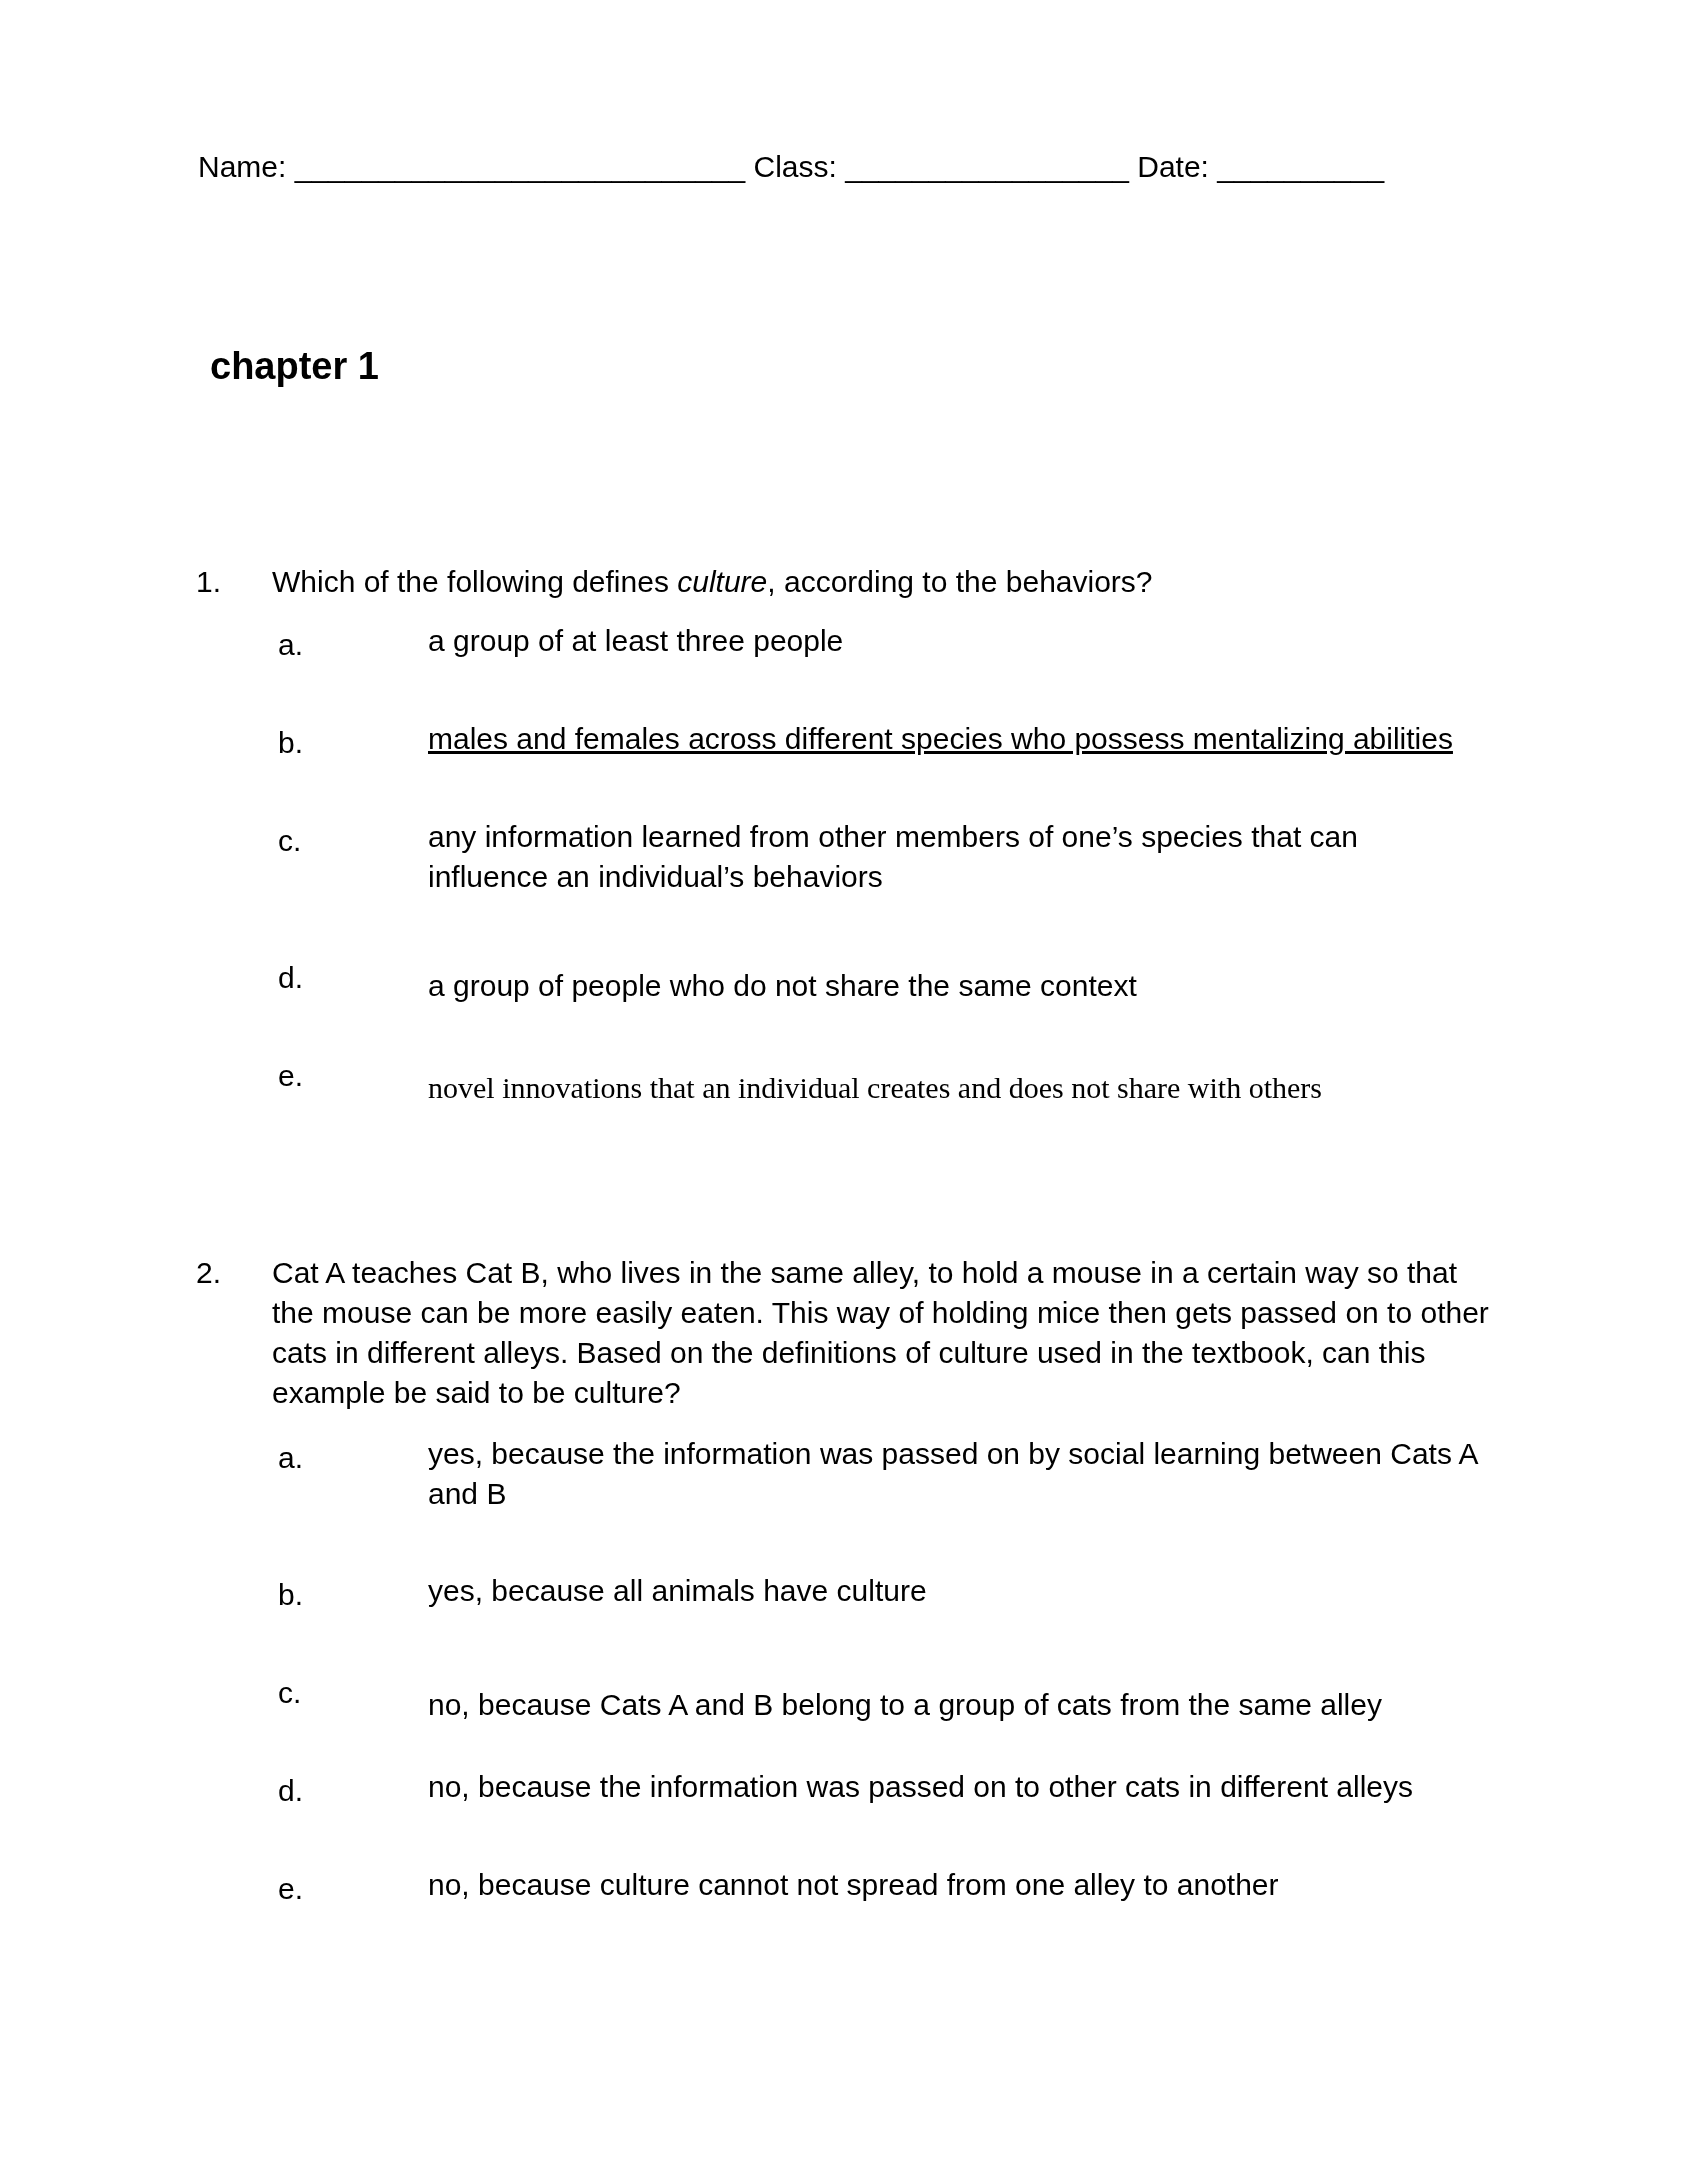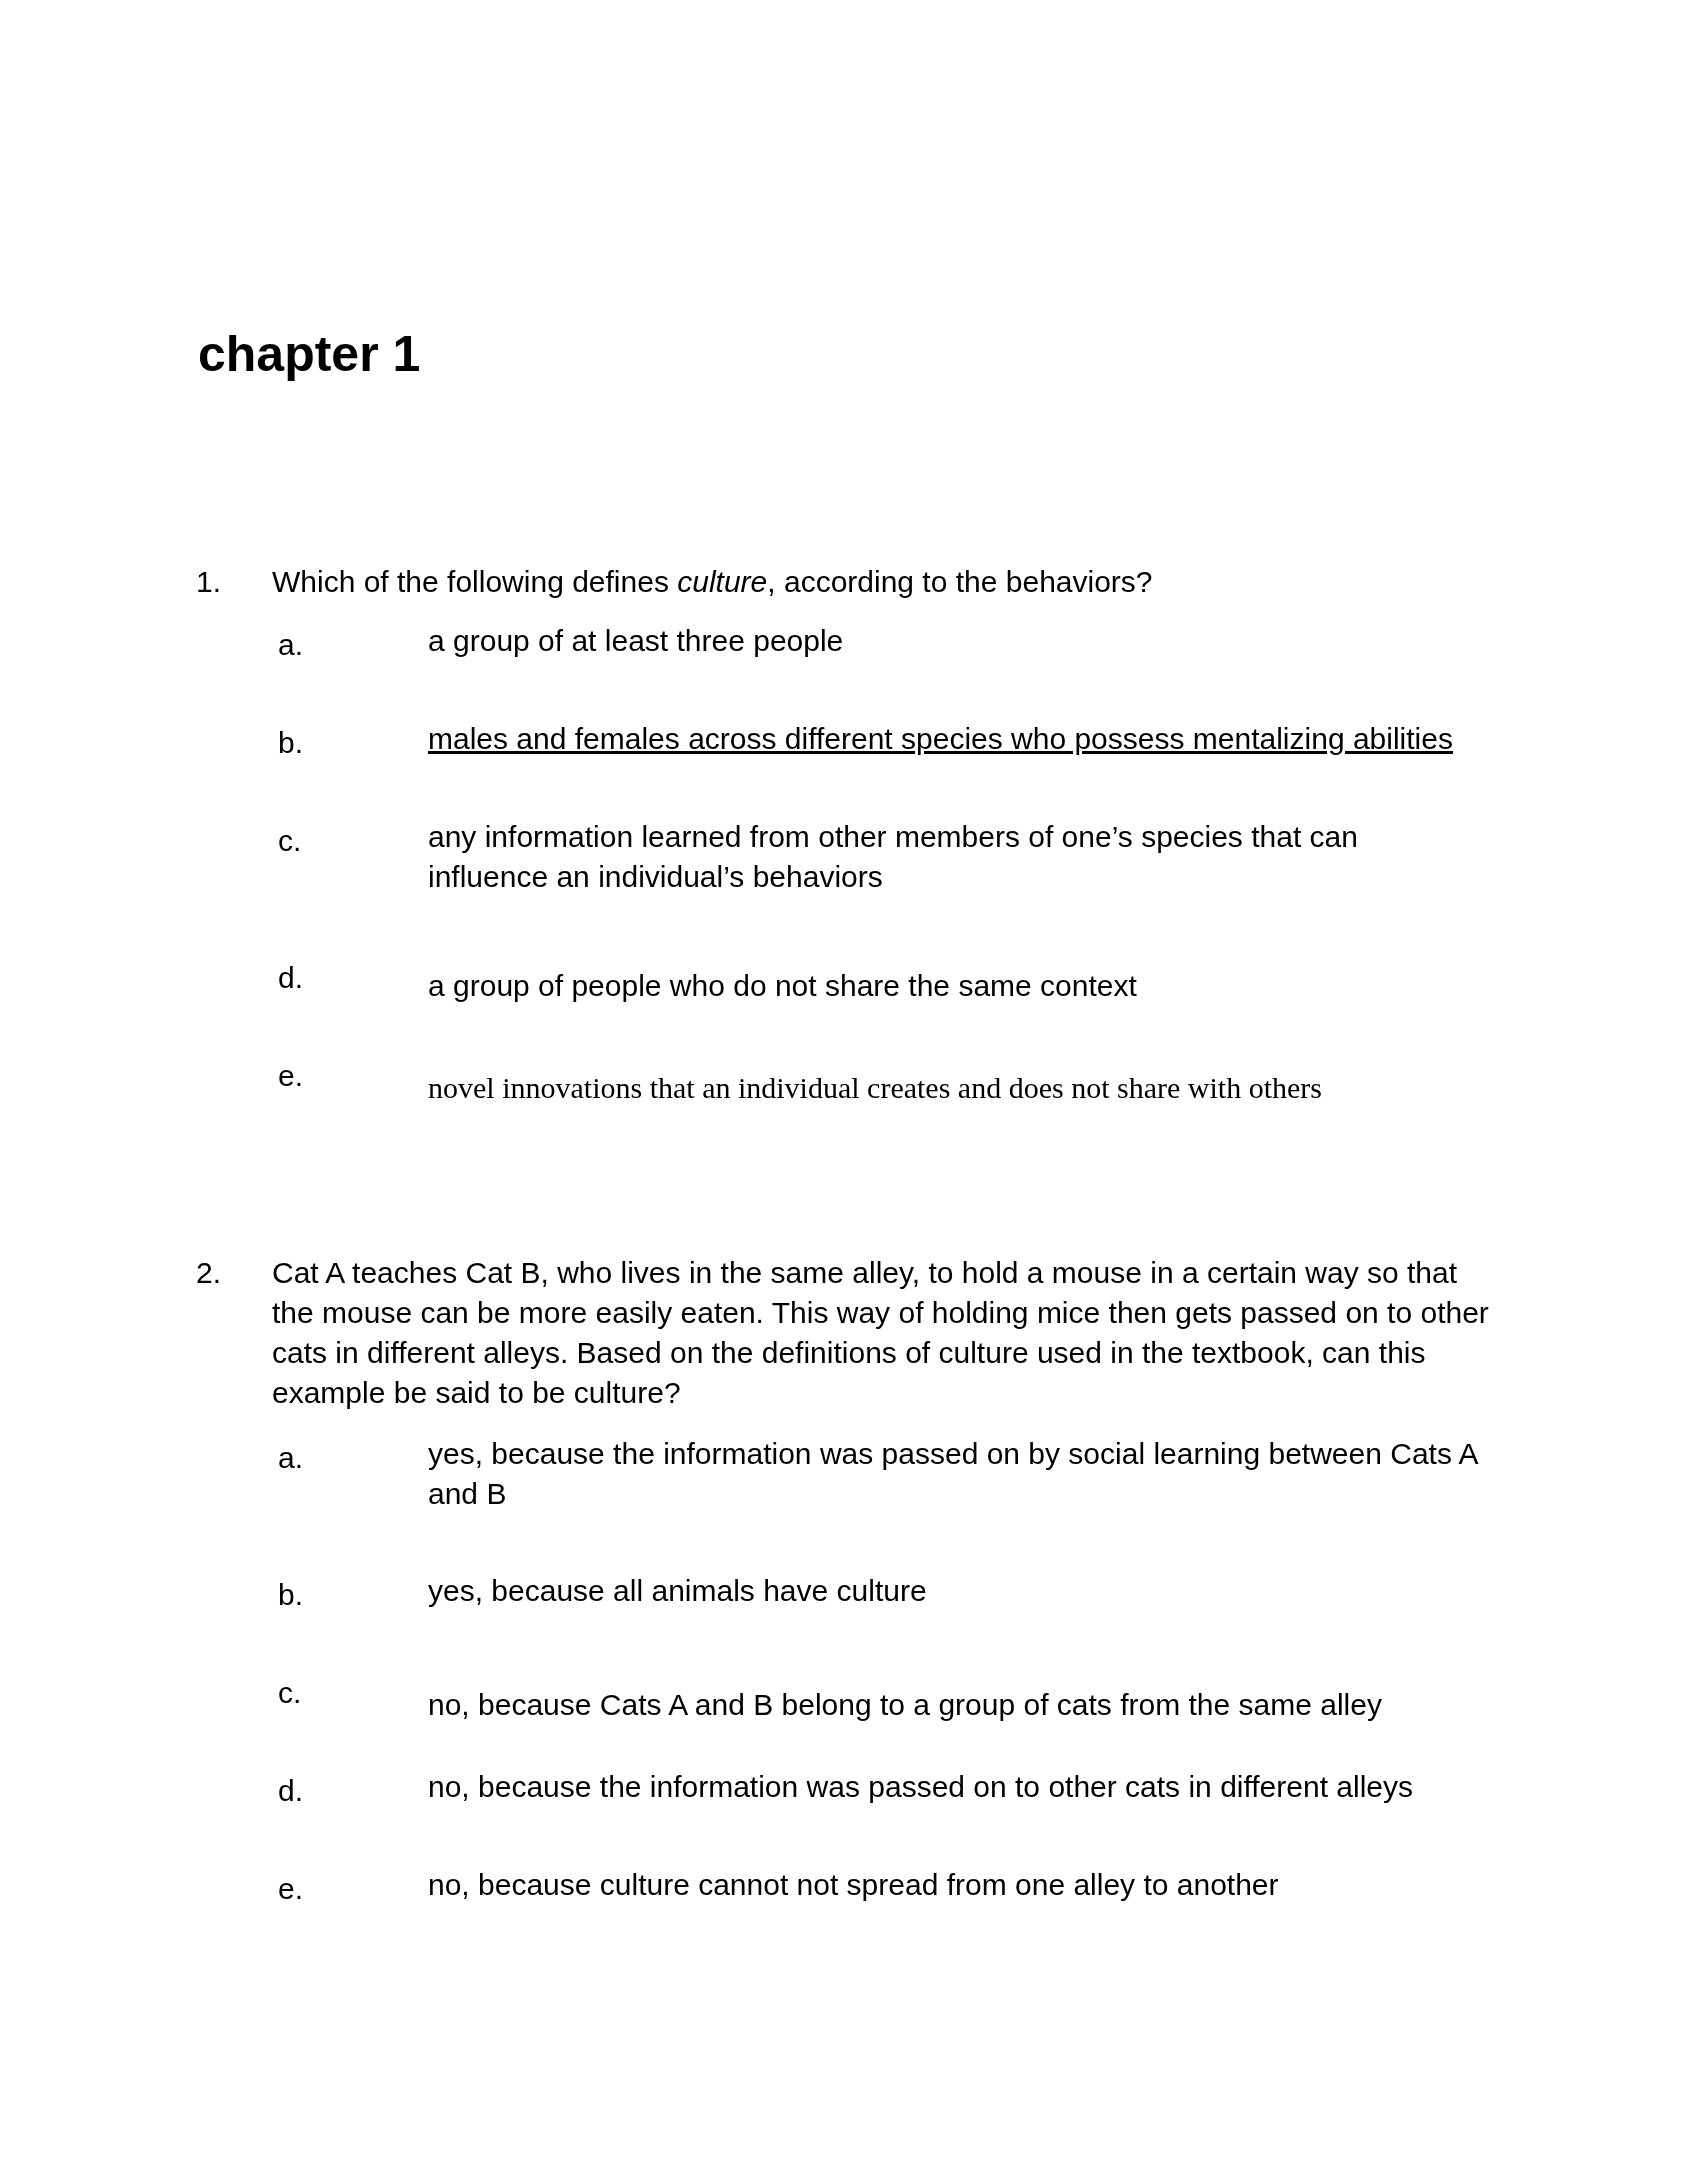--- a/index.html
+++ b/index.html
@@ -25,24 +25,24 @@
       left: 198px;
       top: 147px;
       font-size: 30px;
       line-height: 40px;
       white-space: pre;
     }
     .chapter-title {
       position: absolute;
       left: 198px;
       top: 331px;
-      font-size: 50px;
+      font-size: 38px;
       font-weight: bold;
       line-height: 46px;
-      margin: 0;
+      margin: 12px;
     }
     .question {
       position: absolute;
       left: 0;
       width: 1683px;
     }
     .q-num {
       position: absolute;
       left: 196px;
       font-size: 30px;
@@ -73,20 +73,21 @@
       font-size: 30px;
       line-height: 40px;
     }
     em { font-style: italic; margin-top: 28px; }
   </style>
 </head>
 <body>
 
 <div class="page">
 
+  <div class="header-line"><span>Name:</span> <span>___________________________</span> <span>Class:</span> <span>_________________</span> <span>Date:</span> <span>__________</span></div>
 
   <h1 class="chapter-title">chapter 1</h1>
 
   <div class="question" style="top:562px;">
     <span class="q-num" style="top:0;">1.</span>
     <div class="q-text" style="top:0;"><span>Which of the following defines </span><em>culture</em><span>, according to the behaviors?</span></div>
   </div>
 
   <div class="option" style="top:621px;">
     <span class="opt-letter" style="top:4px;">a.</span>

